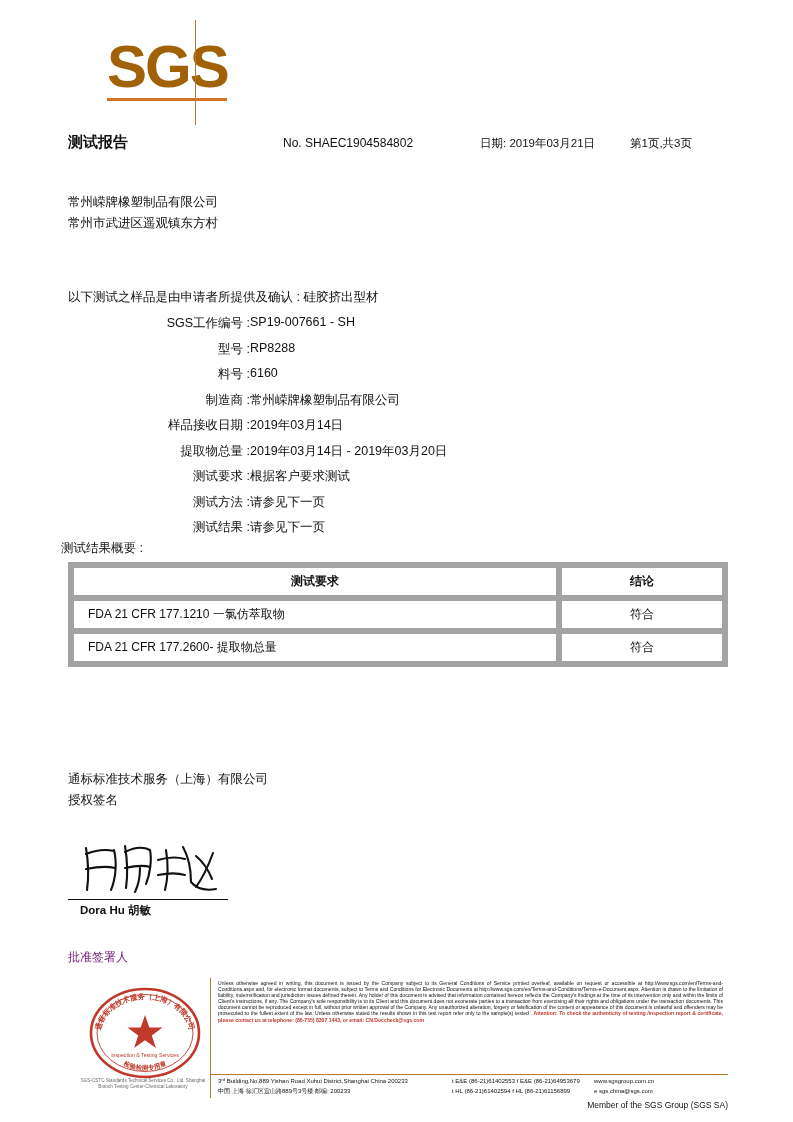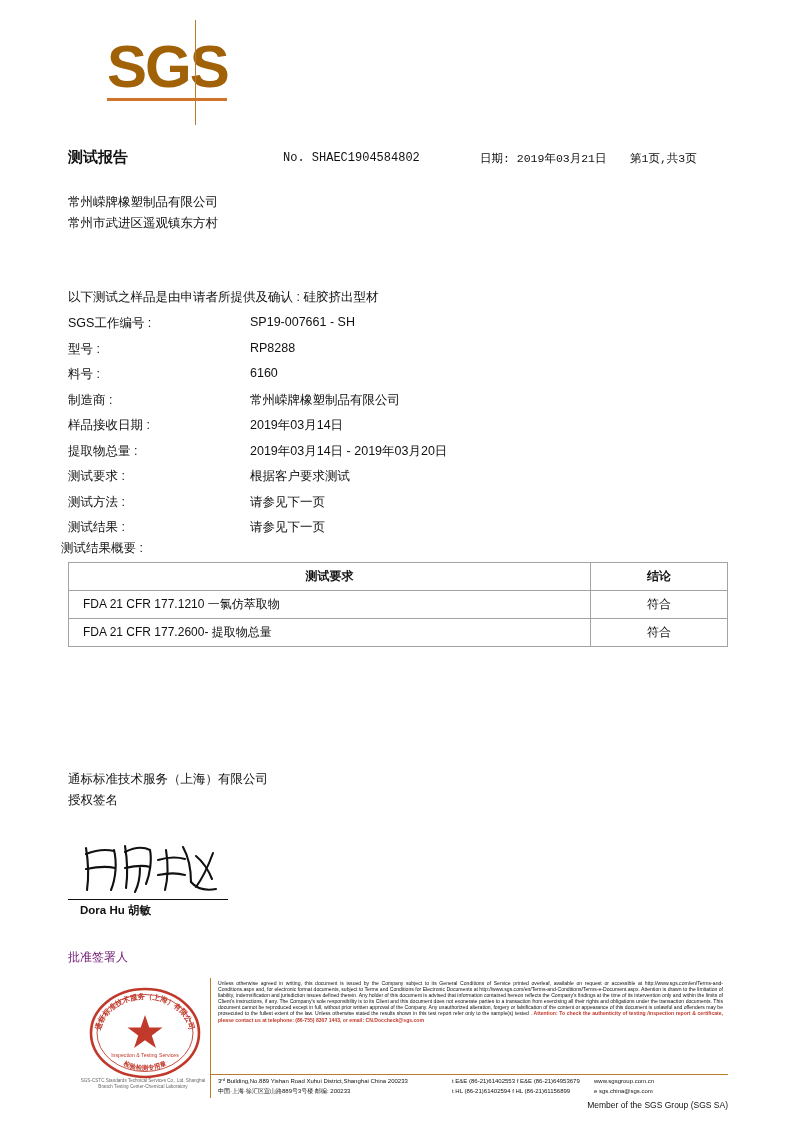--- a/index.html
+++ b/index.html
@@ -52,24 +52,23 @@
     top: 20px;
     width: 1px;
     height: 105px;
     background: #b9792f;
   }
 
   
   .title-row {
     position: absolute;
     left: 68px;
-    top: 148px;
+    top: 133px;
     width: 660px;
     height: 22px;
-    font-family: Liberation Mono, monospace;
   }
   .doc-title {
     position: absolute;
     left: 0;
     top: 0;
     font-size: 15px;
     font-weight: bold;
     color: #111;
   }
   .doc-no {
@@ -123,20 +122,21 @@
   .info-row {
     display: flex;
     height: 25.5px;
     align-items: flex-start;
     font-size: 12.5px;
     color: #111;
   }
   .info-label {
     width: 182px;
     flex: 0 0 182px;
+    text-align: right;
   }
   .info-value {
     flex: 1 1 auto;
   }
 
   
   .summary-title {
     position: absolute;
     left: 61px;
     top: 540px;
@@ -146,22 +146,22 @@
   table.result-table {
     position: absolute;
     left: 68px;
     top: 562px;
     width: 660px;
     border-collapse: collapse;
     font-size: 12px;
   }
   table.result-table th,
   table.result-table td {
-    border: 1px solid #a3a3a3;
-    padding: 5px 8px;
+    border: 6px solid #a3a3a3;
+    padding: 5px 20px;
     color: #111;
   }
   table.result-table th {
     font-weight: bold;
     text-align: center;
   }
   table.result-table th.col-req {
     text-align: center;
   }
   table.result-table td.col-req {

